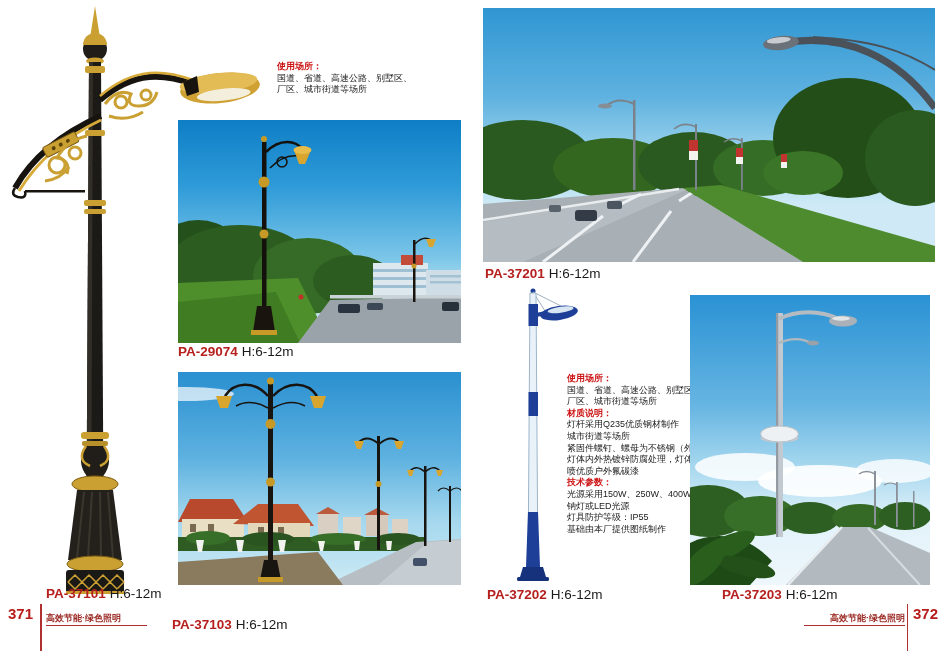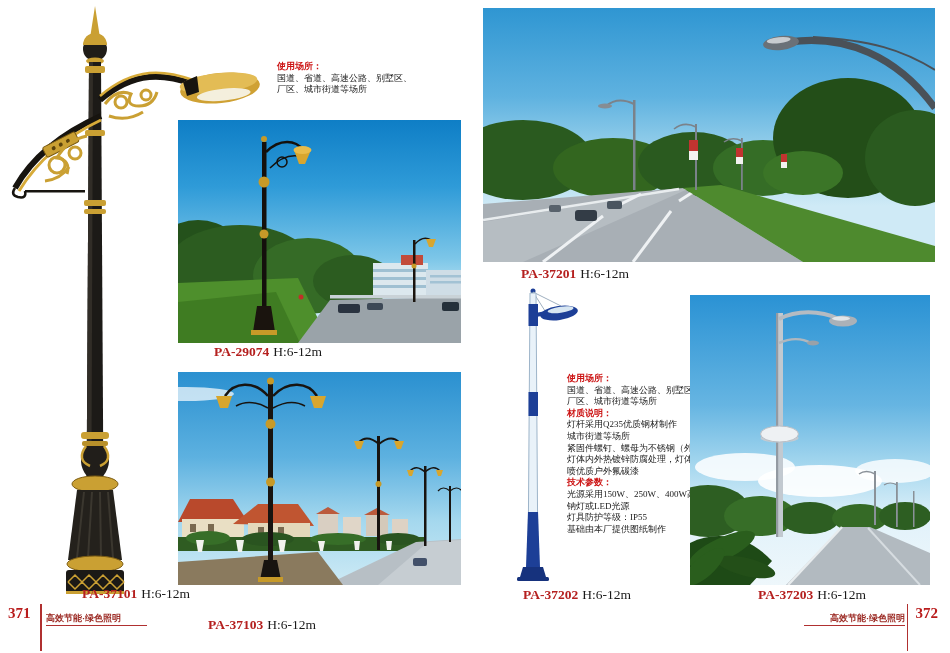--- a/index.html
+++ b/index.html
@@ -1,31 +1,31 @@
 <!DOCTYPE html>
 <html><head>
 <meta charset="utf-8">
 <style>
   html,body{margin:0;padding:0;background:#ffffff;}
   .page{position:relative;width:950px;height:653px;background:#ffffff;overflow:hidden;
-        font-family:Liberation Serif, serif;}
+        font-family:Liberation Sans, sans-serif;}
   .abs{position:absolute;}
   
   .photo{position:absolute;overflow:hidden;}
   .photo svg{position:absolute;left:0;top:0;}
   .sky-37102{background:linear-gradient(180deg,#0e7ec6 0%,#2f9bd8 30%,#7cc6e8 62%,#bfe5f3 78%,#cfecf6 100%);}
   .sky-37103{background:linear-gradient(180deg,#2a90d0 0%,#5db1e0 40%,#a5d8ee 70%,#cdeaf5 100%);}
   .sky-37201{background:linear-gradient(180deg,#2f96d2 0%,#5fb2e0 35%,#a8d9ee 62%,#cfeaf6 78%);}
   .sky-37203{background:linear-gradient(180deg,#2a92d4 0%,#66b5e2 38%,#a3d6ee 58%,#e2f2fa 78%,#eef7fb 100%);}
   
   .specblock{position:absolute;font-size:9px;line-height:11.6px;color:#1a1a1a;letter-spacing:0;}
   .spec-heading{color:#cc1414;font-weight:bold;}
   
   .plabel{position:absolute;font-size:13.5px;white-space:nowrap;}
-  .pcode{color:#b5201f;font-weight:bold;margin-left:36px;}
+  .pcode{color:#b5201f;font-weight:bold;}
   .pheight{color:#1a1a1a;margin-left:4px;}
   
   .pagenum{position:absolute;font-size:15px;font-weight:bold;color:#b91c1c;}
   .slogan{font-size:9px;font-weight:bold;color:#9c2b25;padding-bottom:2px;border-bottom:1.5px solid #b03030;}
   .vline{position:absolute;width:1.5px;background:#b03030;}
 </style>
 </head>
 <body>
 
 <div class="page">

